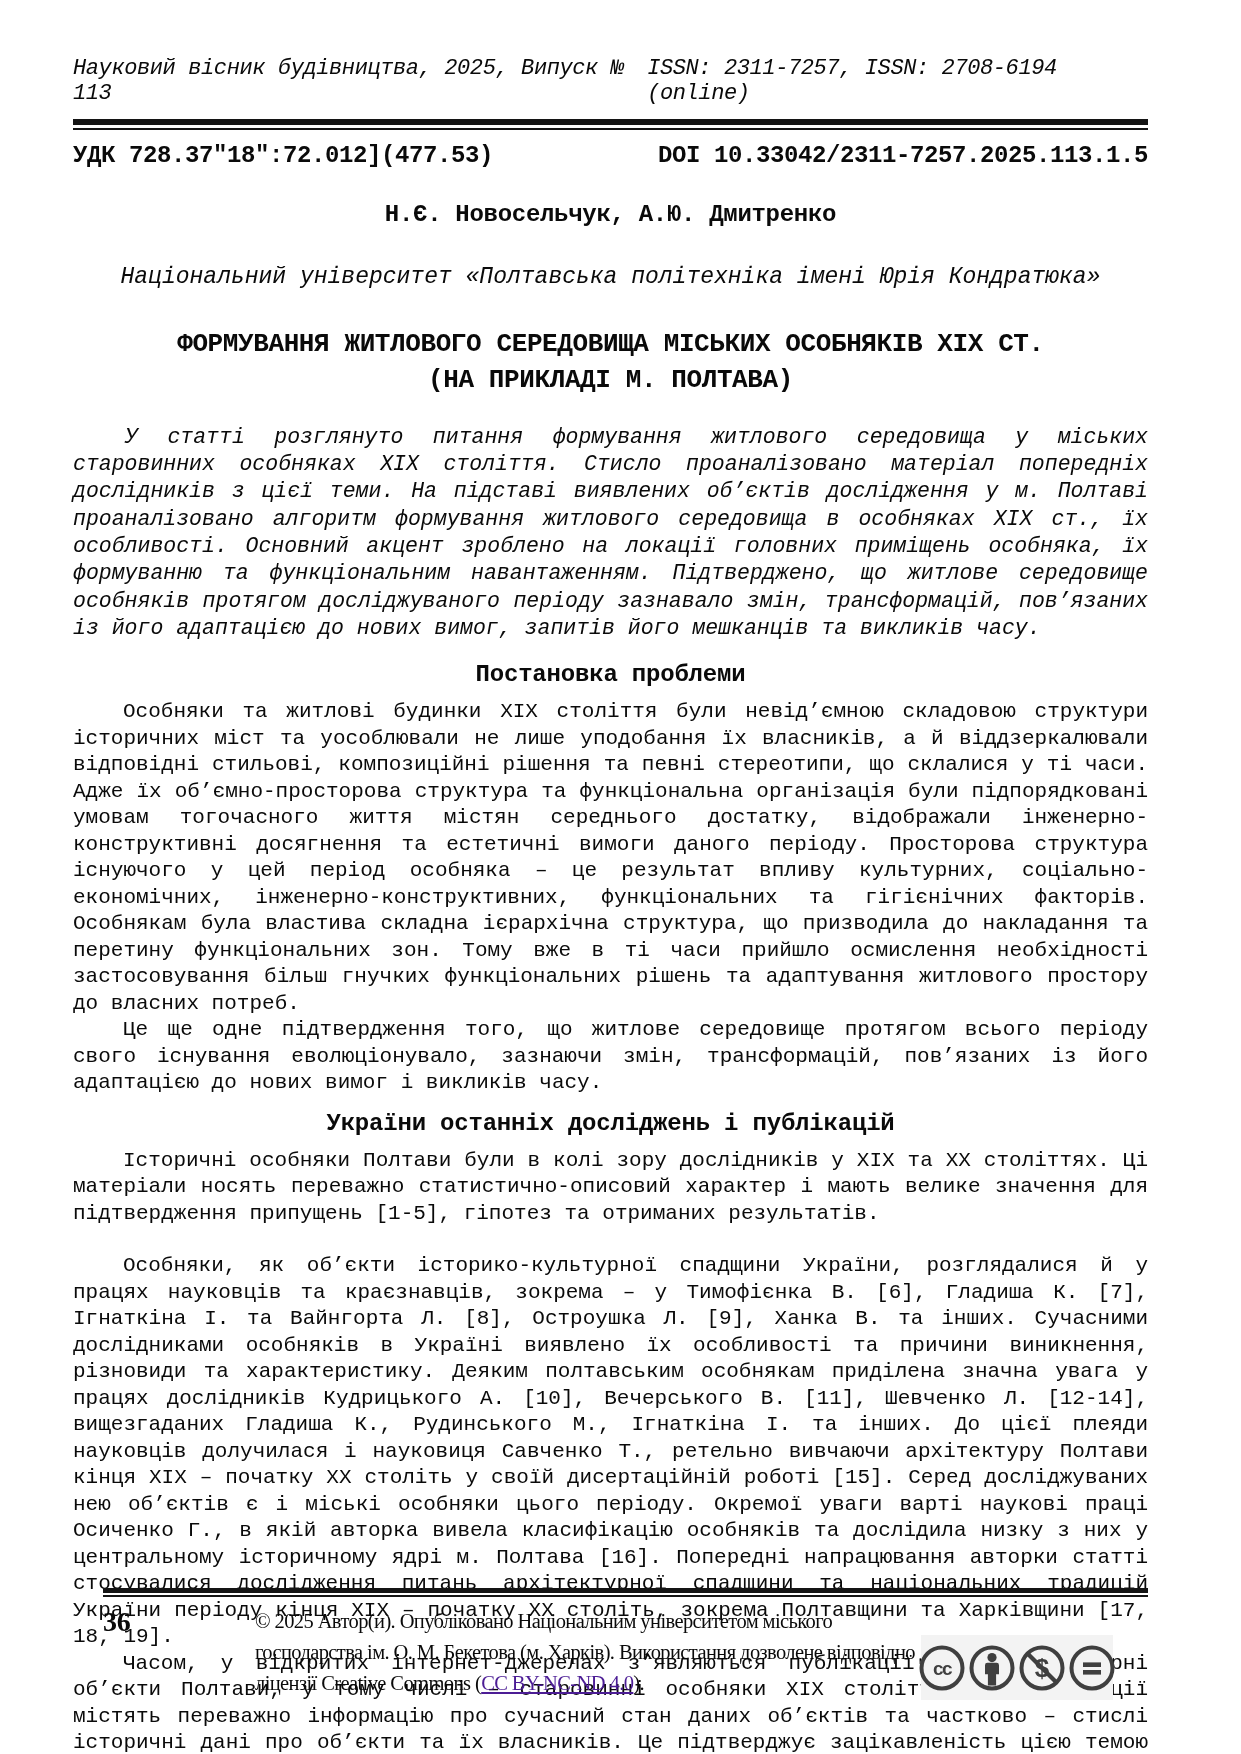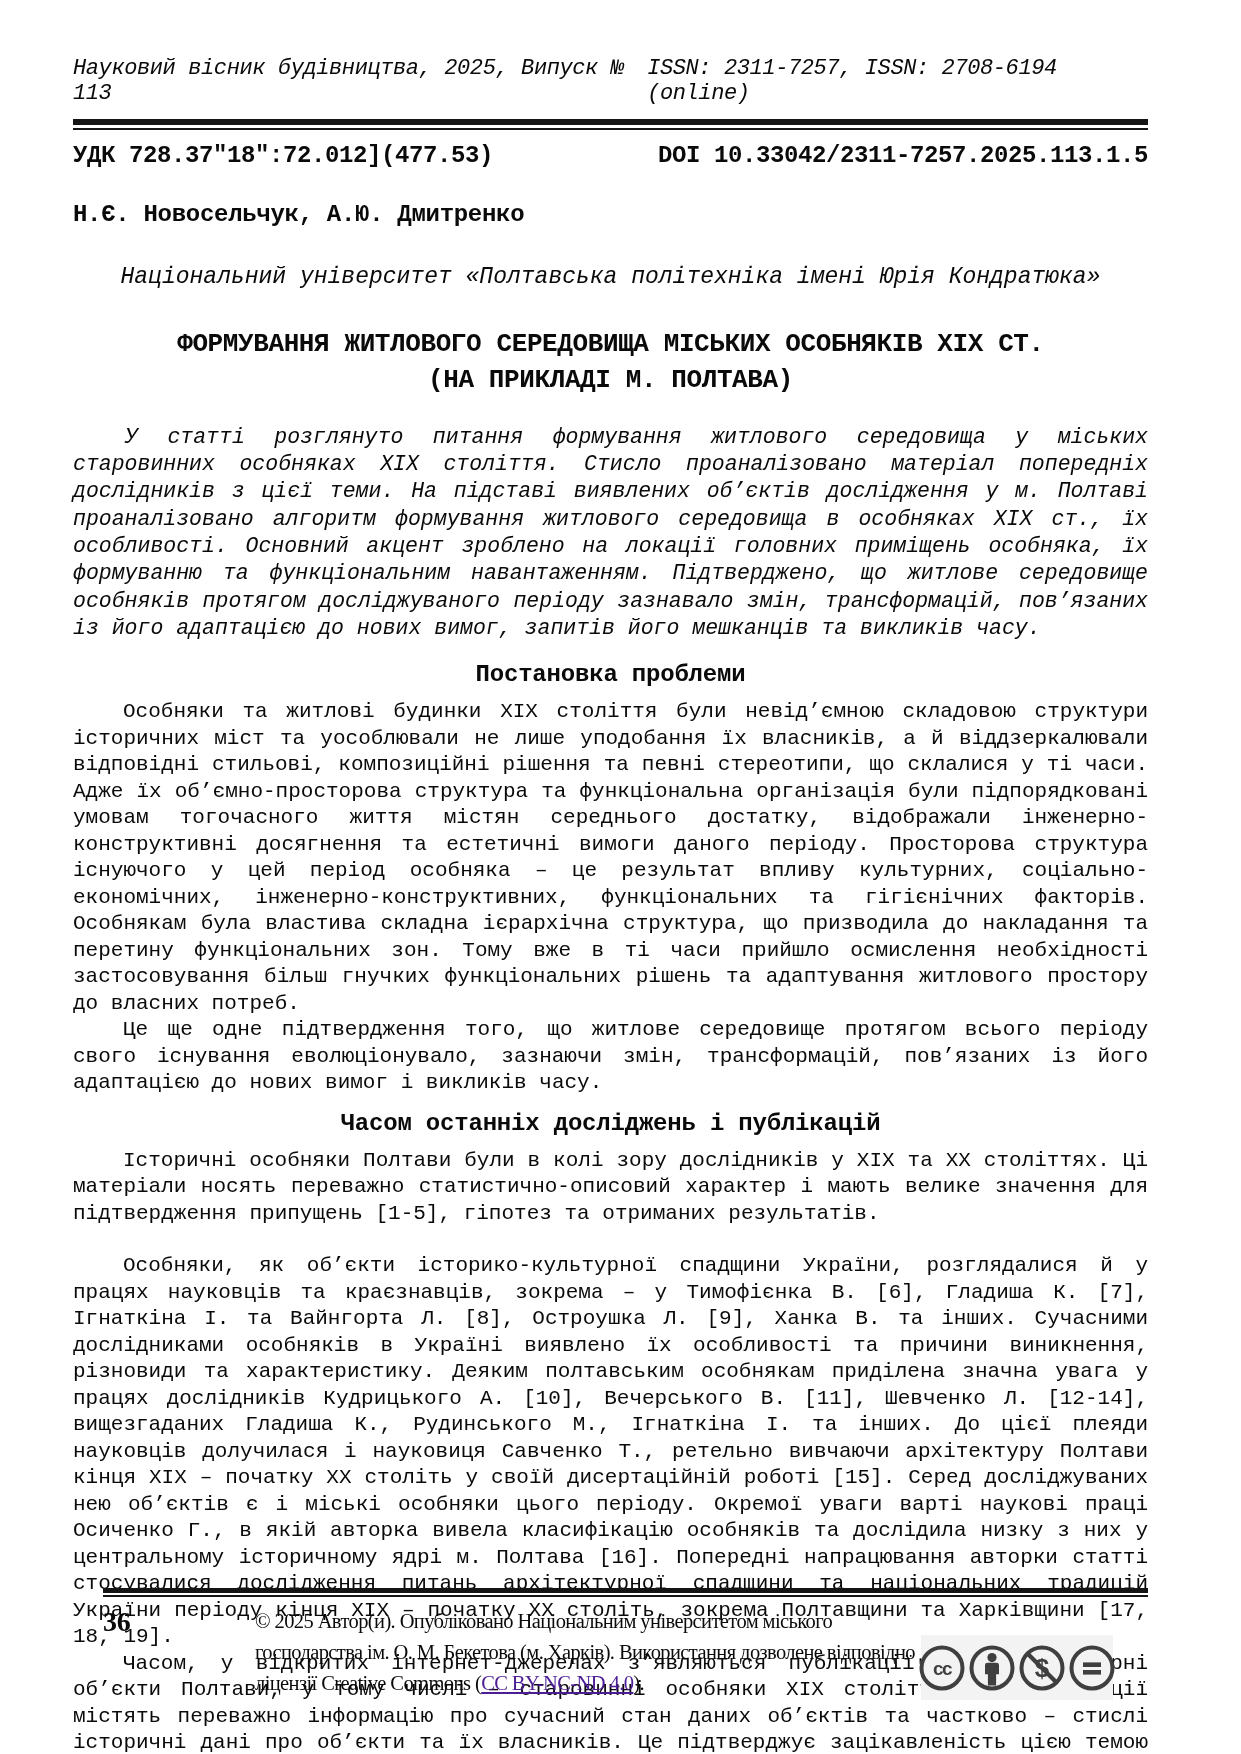--- a/index.html
+++ b/index.html
@@ -10,21 +10,21 @@
   }
   .content { padding:56px 93px 0 73px;font-family:Liberation Mono, monospace; }
 
   .hdr-row { display:flex; justify-content:space-between; align-items:baseline;
              font-style:italic; font-size:22px; letter-spacing:-0.4px; }
   .rule { margin-top:13px; height:3px; border-top:6px solid #141414; border-bottom:2px solid #141414; }
 
   .udk-row { display:flex; justify-content:space-between; align-items:baseline;
              font-weight:bold; font-size:24px; margin-top:12px; letter-spacing:-0.4px; }
 
-  .authors { font-weight:bold; font-size:24px; margin-top:32px; letter-spacing:-0.3px; }
+  .authors { text-align:center; font-weight:bold; font-size:24px; margin-top:32px; letter-spacing:-0.3px; }
   .affiliation { text-align:center; font-style:italic; font-size:23px; margin-top:36px; }
   .title { text-align:center; font-weight:bold; font-size:26px; line-height:1.38;
            margin-top:37px; letter-spacing:-0.4px; }
 
   .abstract, .keywords {
     margin:25px 0 0; font-style:italic; font-size:21.5px; line-height:1.27;
     text-align:justify; text-indent:52px;
   }
   .keywords { margin-top:23px; }
   .kw-label { font-weight:bold; }
@@ -73,21 +73,21 @@
     </div>
 
     <p class="abstract">У статті розглянуто питання формування житлового середовища у міських старовинних особняках XIX століття. Стисло проаналізовано матеріал попередніх дослідників з цієї теми. На підставі виявлених об’єктів дослідження у м. Полтаві проаналізовано алгоритм формування житлового середовища в особняках XIX ст., їх особливості. Основний акцент зроблено на локації головних приміщень особняка, їх формуванню та функціональним навантаженням. Підтверджено, що житлове середовище особняків протягом досліджуваного періоду зазнавало змін, трансформацій, пов’язаних із його адаптацією до нових вимог, запитів його мешканців та викликів часу.</p>
 
 
     <div class="columns">
       <div class="col">
         <div class="col-heading">Постановка проблеми</div>
         <p class="body-para">Особняки та житлові будинки XIX століття були невід’ємною складовою структури історичних міст та уособлювали не лише уподобання їх власників, а й віддзеркалювали відповідні стильові, композиційні рішення та певні стереотипи, що склалися у ті часи. Адже їх об’ємно-просторова структура та функціональна організація були підпорядковані умовам тогочасного життя містян середнього достатку, відображали інженерно-конструктивні досягнення та естетичні вимоги даного періоду. Просторова структура існуючого у цей період особняка – це результат впливу культурних, соціально-економічних, інженерно-конструктивних, функціональних та гігієнічних факторів. Особнякам була властива складна ієрархічна структура, що призводила до накладання та перетину функціональних зон. Тому вже в ті часи прийшло осмислення необхідності застосовування більш гнучких функціональних рішень та адаптування житлового простору до власних потреб.</p>
         <p class="body-para">Це ще одне підтвердження того, що житлове середовище протягом всього періоду свого існування еволюціонувало, зазнаючи змін, трансформацій, пов’язаних із його адаптацією до нових вимог і викликів часу.</p>
-        <div class="col-heading">Часом останніх досліджень і публікацій</div>
+        <div class="col-heading">України останніх досліджень і публікацій</div>
         <p class="body-para">Історичні особняки Полтави були в колі зору дослідників у XIX та XX століттях. Ці матеріали носять переважно статистично-описовий характер і мають велике значення для підтвердження припущень [1-5], гіпотез та отриманих результатів.</p>
       </div>
       <div class="col">
         <p class="body-para">Особняки, як об’єкти історико-культурної спадщини України, розглядалися й у працях науковців та краєзнавців, зокрема – у Тимофієнка В. [6], Гладиша К. [7], Ігнаткіна І. та Вайнгорта Л. [8], Остроушка Л. [9], Ханка В. та інших. Сучасними дослідниками особняків в Україні виявлено їх особливості та причини виникнення, різновиди та характеристику. Деяким полтавським особнякам приділена значна увага у працях дослідників Кудрицького А. [10], Вечерського В. [11], Шевченко Л. [12-14], вищезгаданих Гладиша К., Рудинського М., Ігнаткіна І. та інших. До цієї плеяди науковців долучилася і науковиця Савченко Т., ретельно вивчаючи архітектуру Полтави кінця XIX – початку XX століть у своїй дисертаційній роботі [15]. Серед досліджуваних нею об’єктів є і міські особняки цього періоду. Окремої уваги варті наукові праці Осиченко Г., в якій авторка вивела класифікацію особняків та дослідила низку з них у центральному історичному ядрі м. Полтава [16]. Попередні напрацювання авторки статті стосувалися дослідження питань архітектурної спадщини та національних традицій України періоду кінця XIX – початку XX століть, зокрема Полтавщини та Харківщини [17, 18, 19].</p>
         <p class="body-para">Часом, у відкритих інтернет-джерелах з’являються публікації про архітектурні об’єкти Полтави, у тому числі – старовинні особняки XIX століття. Ці публікації містять переважно інформацію про сучасний стан даних об’єктів та частково – стислі історичні дані про об’єкти та їх власників. Це підтверджує зацікавленість цією темою містян, істориків, науковців та підкреслює актуальність даного дослідження.</p>
       </div>
     </div>
   </div>
 
   <div class="footer">

